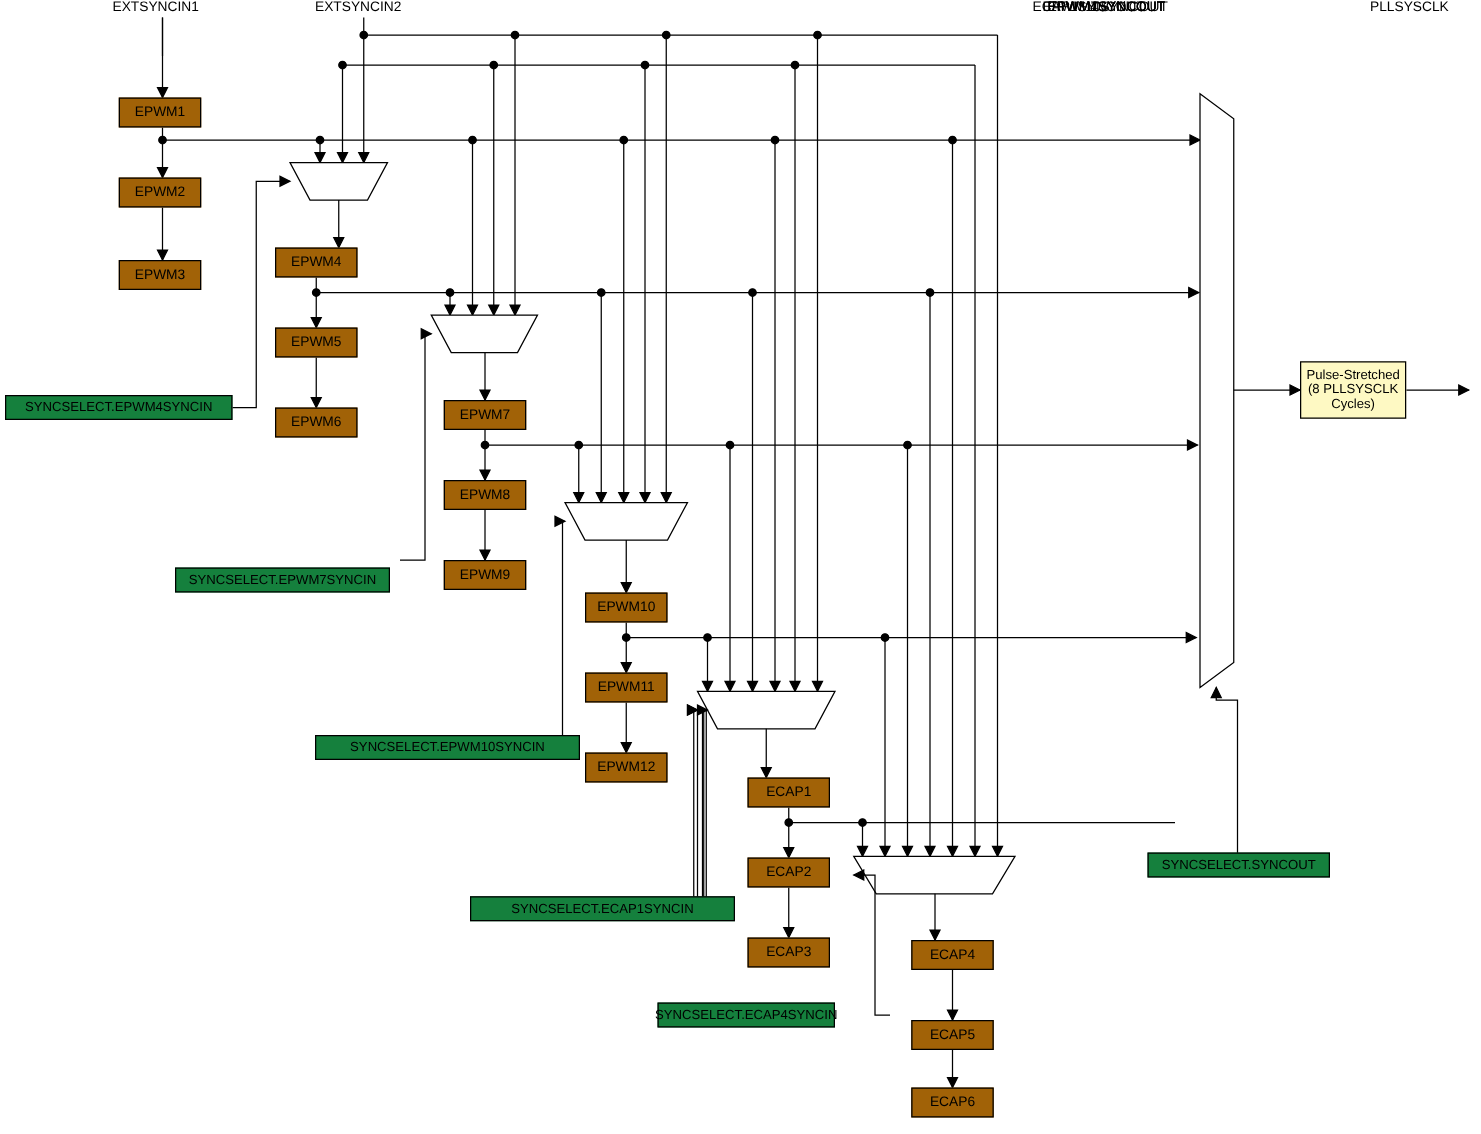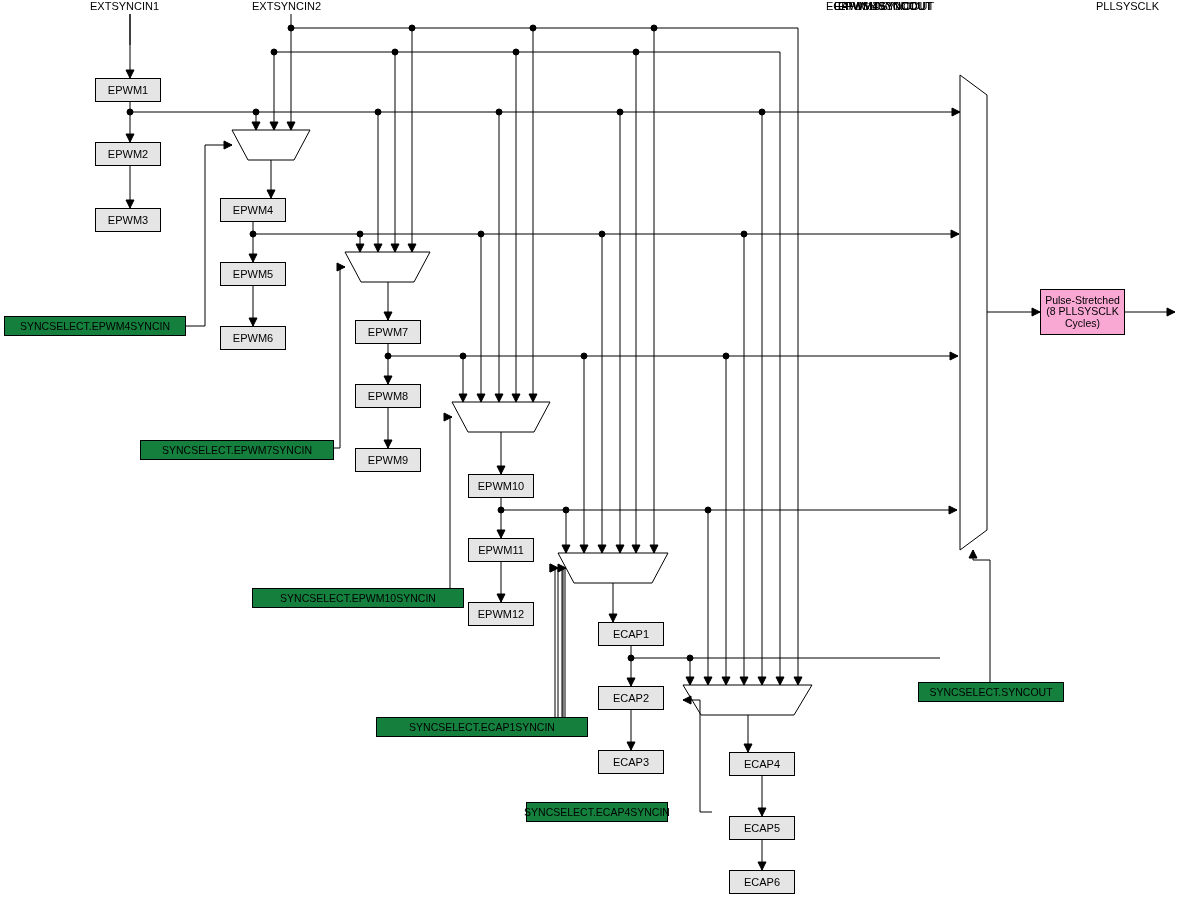--- a/index.html
+++ b/index.html
@@ -1,20 +1,20 @@
 <!DOCTYPE html>
 <html><head>
 <meta charset="utf-8">
 <style>
 html,body{margin:0;padding:0;background:#fff;font-family:Arial,Helvetica,sans-serif;font-size:11px}
 .canvas{position:relative;width:1185px;height:907px}
 .box{position:absolute;border:1px solid #000;text-align:center;display:flex;align-items:center;justify-content:center;box-sizing:border-box}
-.epwm{background:#e5e5e5;width:66px;height:24px}
+.epwm{background:#a16207;width:66px;height:24px}
 .syncsel{background:#15803d;height:20px;font-size:10.5px}
-.pulse{background:#f9a8d4;width:85px;height:46px;font-size:10.5px;line-height:1.1}
+.pulse{background:#fef9c3;width:85px;height:46px;font-size:10.5px;line-height:1.1}
 .label{position:absolute;font-size:11px;white-space:nowrap}
 svg.wires{position:absolute;left:0;top:0;width:1185px;height:907px}
 svg line{stroke:#000;stroke-width:1;fill:none}
 svg polyline{stroke:#000;stroke-width:1;fill:none}
 svg polygon.arrow{fill:#000;stroke:#000}
 svg polygon.mux{fill:#fff;stroke:#000;stroke-width:1}
 svg circle.dot{fill:#000;stroke:#000}
 </style>
 </head>
 <body>
@@ -248,21 +248,21 @@
 
 <div class="box epwm" style="left:598px;top:622px">ECAP1</div>
 <div class="box epwm" style="left:598px;top:686px">ECAP2</div>
 <div class="box epwm" style="left:598px;top:750px">ECAP3</div>
 
 <div class="box epwm" style="left:729px;top:752px">ECAP4</div>
 <div class="box epwm" style="left:729px;top:816px">ECAP5</div>
 <div class="box epwm" style="left:729px;top:870px">ECAP6</div>
 
 <div class="box syncsel" style="left:4px;top:316px;width:182px">SYNCSELECT.EPWM4SYNCIN</div>
-<div class="box syncsel" style="left:140px;top:440px;width:194px">SYNCSELECT.EPWM7SYNCIN</div>
+<div class="box syncsel" style="left:140px;top:454px;width:172px">SYNCSELECT.EPWM7SYNCIN</div>
 <div class="box syncsel" style="left:252px;top:588px;width:212px">SYNCSELECT.EPWM10SYNCIN</div>
 <div class="box syncsel" style="left:376px;top:717px;width:212px">SYNCSELECT.ECAP1SYNCIN</div>
 <div class="box syncsel" style="left:526px;top:802px;width:142px">SYNCSELECT.ECAP4SYNCIN</div>
 <div class="box syncsel" style="left:918px;top:682px;width:146px">SYNCSELECT.SYNCOUT</div>
 
 <div class="box pulse" style="left:1040px;top:289px">Pulse-Stretched (8 PLLSYSCLK Cycles)</div>
 
 </div>
 
 </body></html>

